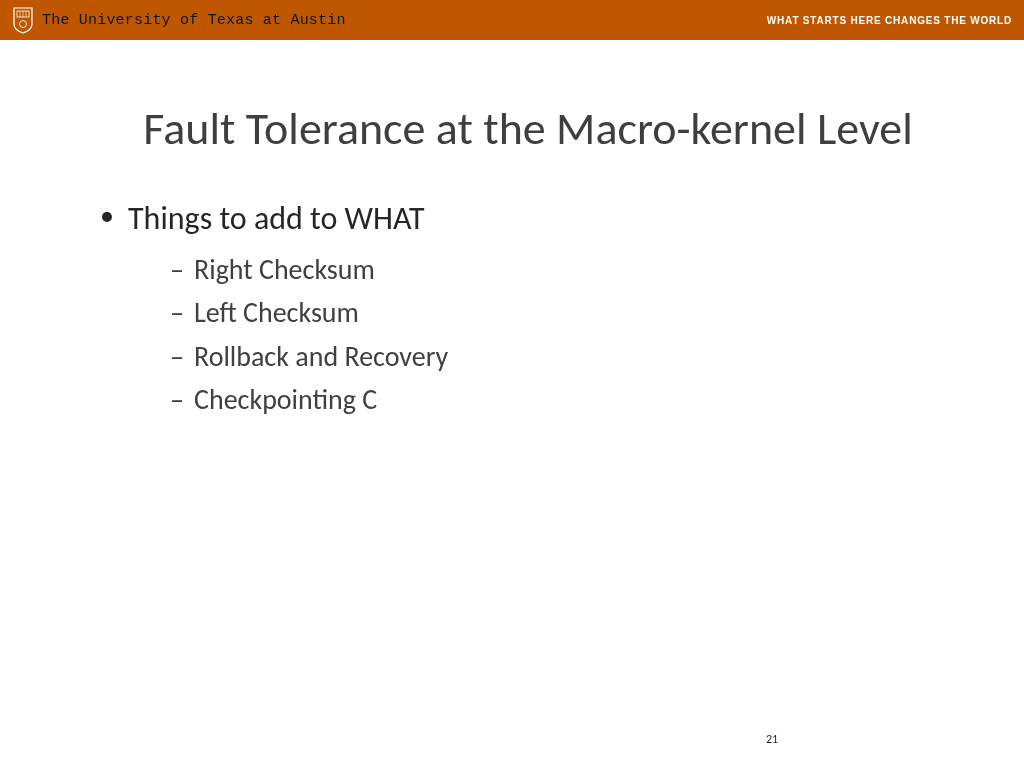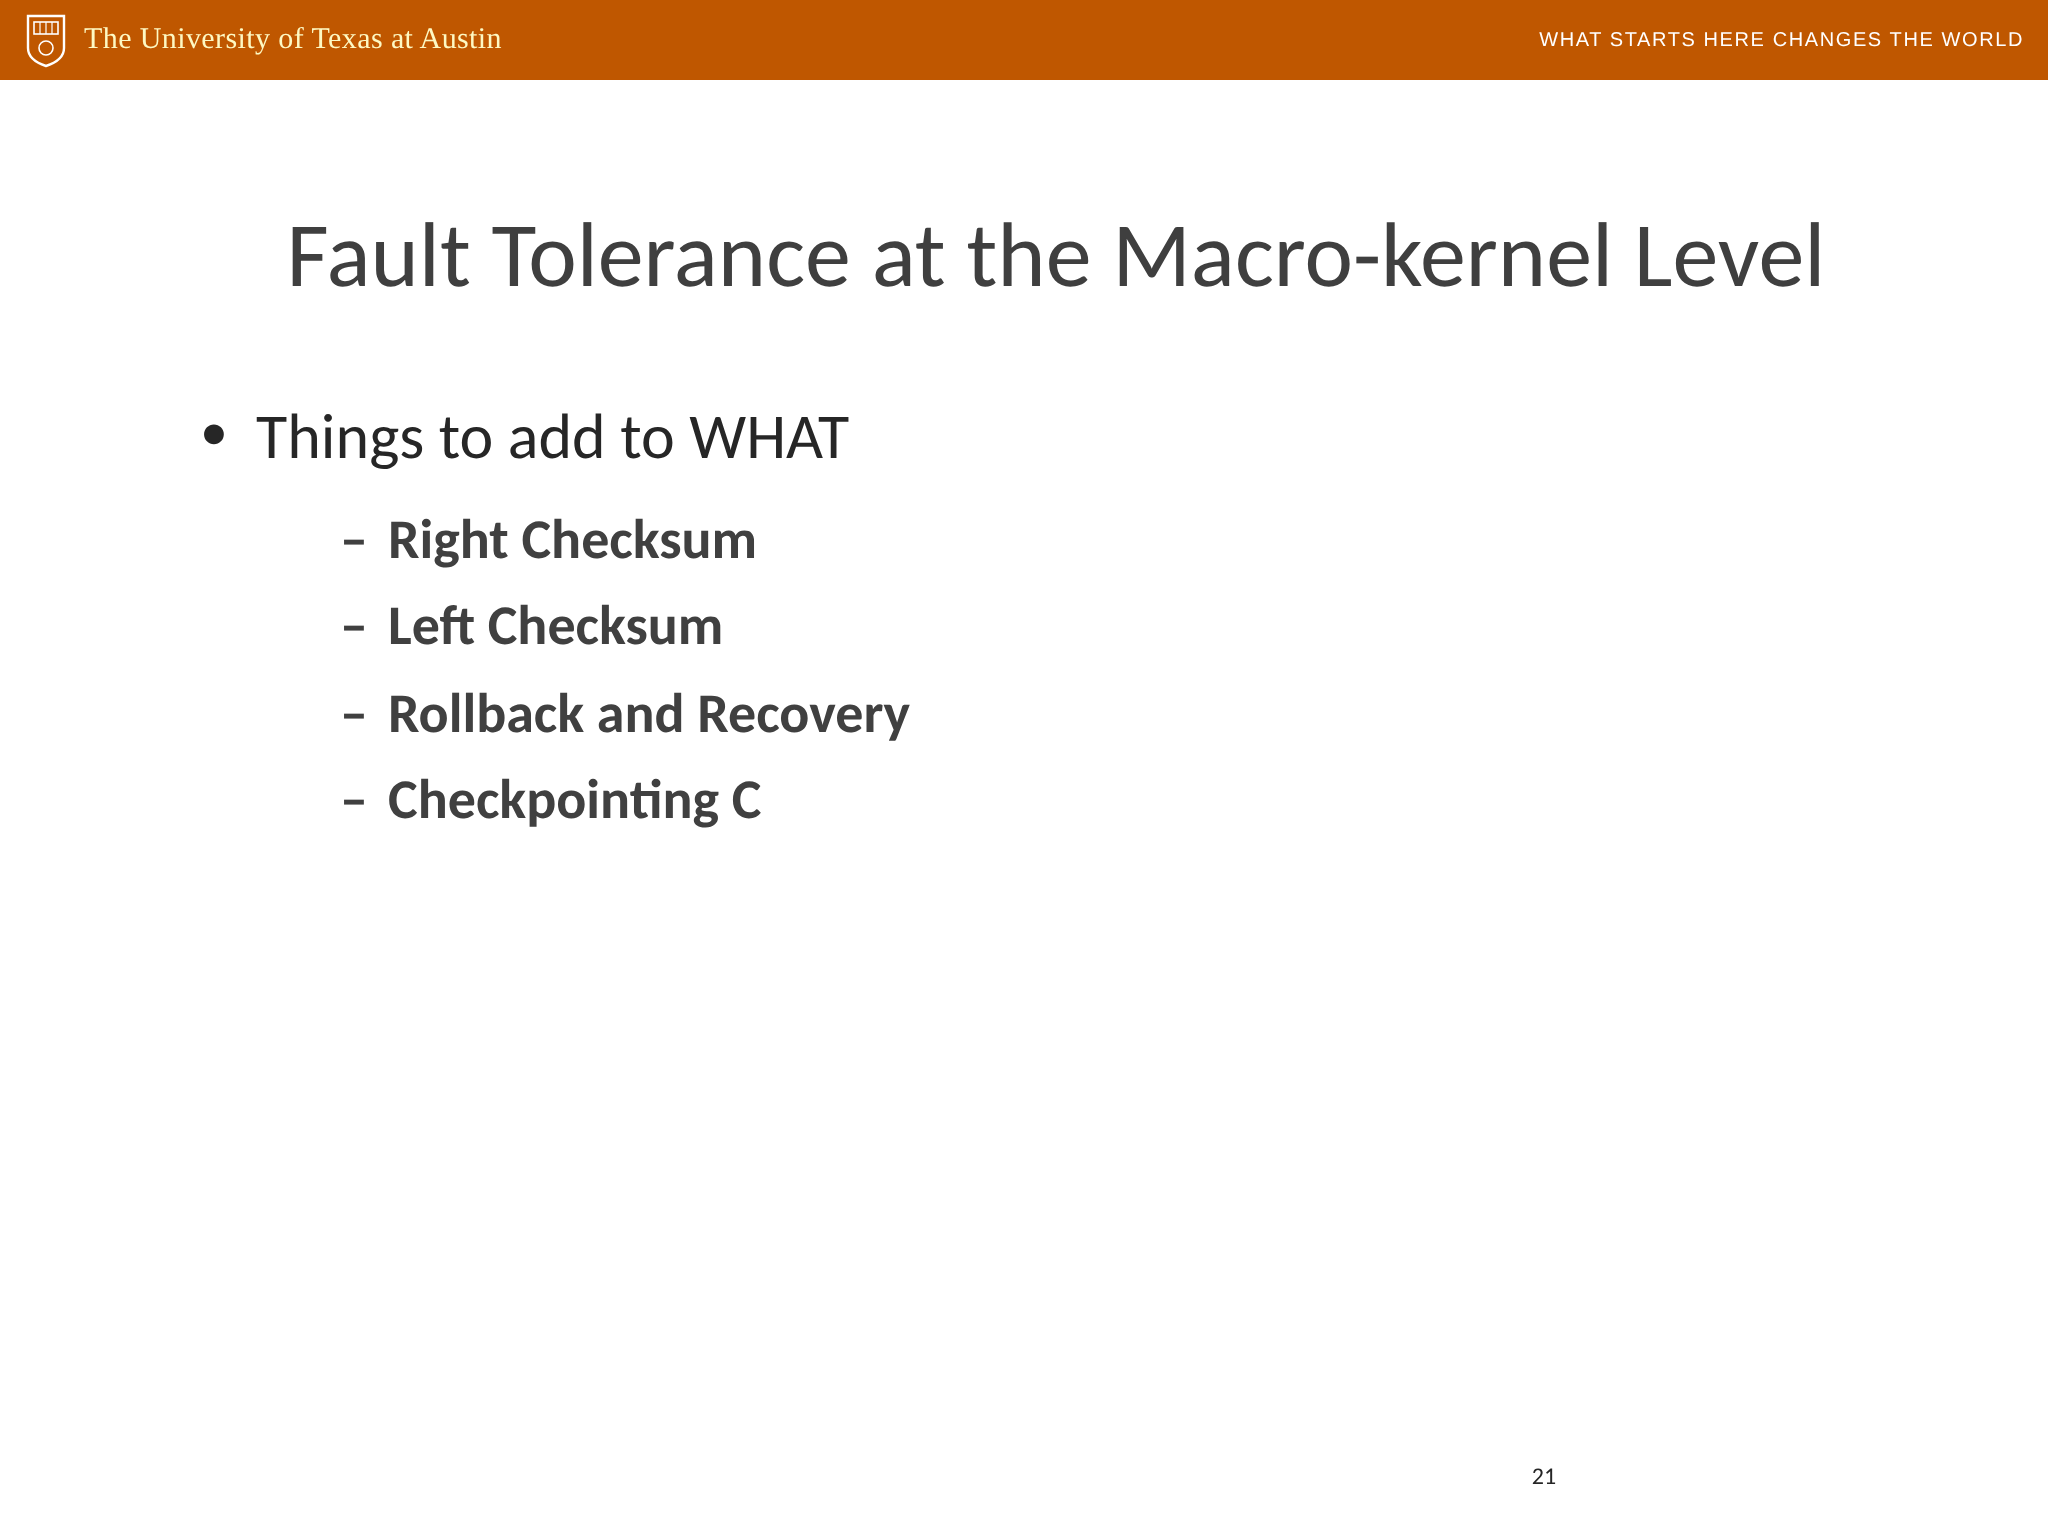--- a/index.html
+++ b/index.html
@@ -24,30 +24,30 @@
       display: flex;
       align-items: center;
       gap: 8px;
     }
     .ut-seal {
       width: 22px;
       height: 28px;
       flex-shrink: 0;
     }
     .ut-name {
-      color: #fef9c3;
-      font-family: Liberation Serif, serif;
+      color: #0f172a;
+      font-family: Liberation Mono, monospace;
       font-size: 15px;
       letter-spacing: 0.2px;
     }
     .header-right {
       color: #ffffff;
       font-family: Arial, sans-serif;
       font-size: 10px;
-      font-weight: normal;
+      font-weight: bold;
       letter-spacing: 0.8px;
     }
     .slide-content {
       padding: 60px 38px 0 70px;
     }
     .slide-title {
       font-size: 46px;
       color: #3f3f3f;
       text-align: center;
       line-height: 1.25;
@@ -76,21 +76,20 @@
       margin-top: 6px;
       margin-left: 42px;
     }
     .bullet-l2 {
       font-size: 28px;
       color: #404040;
       line-height: 1.55;
       list-style: none;
       position: relative;
       padding-left: 24px;
-      font-weight: bold;
     }
     .bullet-l2::before {
       content: "–";
       position: absolute;
       left: 0;
       top: 0;
       color: #404040;
     }
     .page-number {
       position: absolute;

